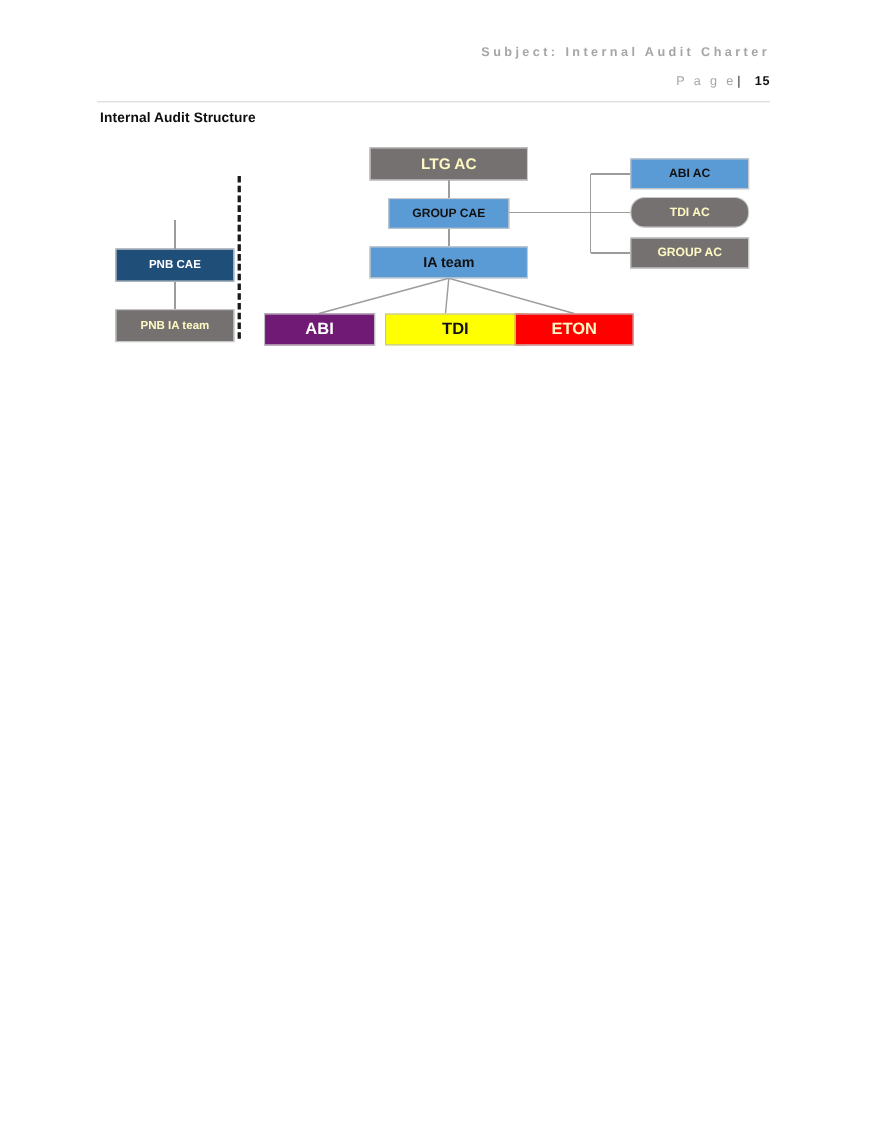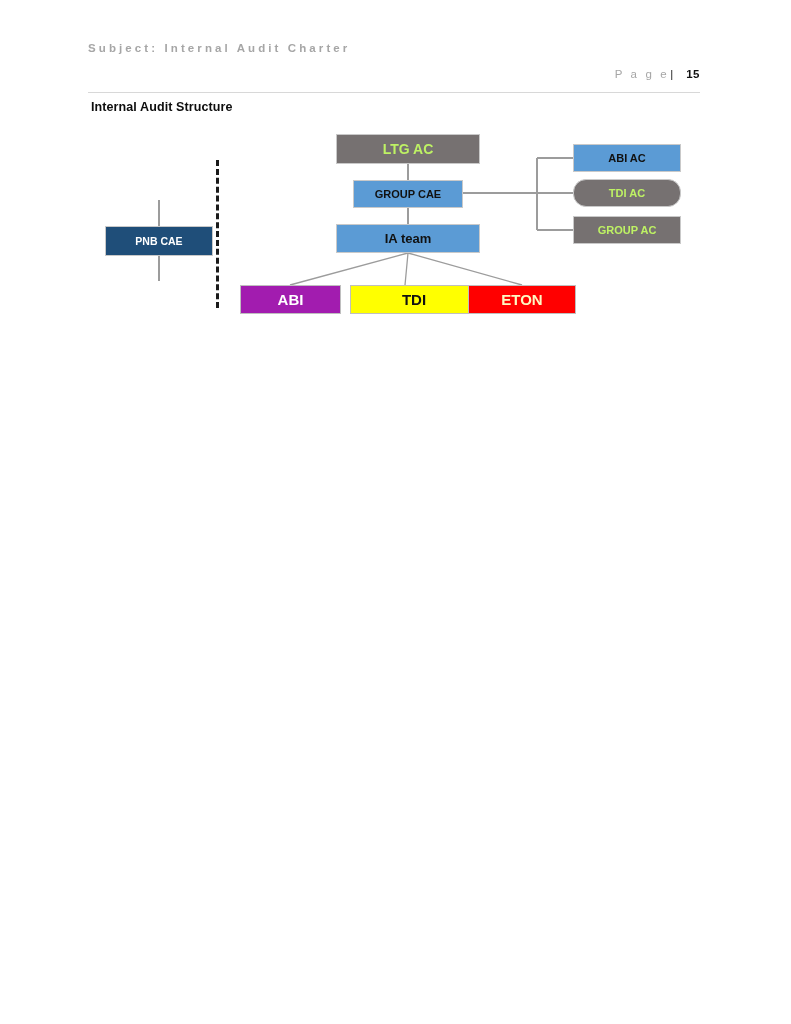--- a/index.html
+++ b/index.html
@@ -17,21 +17,21 @@
 
   
   #page-header {
     position: absolute;
     left: 88px;
     top: 40px;
     width: 612px;
     height: 54px;
   }
   #subject-line {
-    text-align: left;
+    text-align: right;
     font-size: 11.5px;
     font-weight: bold;
     letter-spacing: 3.1px;
     color: #a6a6a6;
     line-height: 16px;
     white-space: nowrap;
   }
   #page-number-line {
     text-align: right;
     margin-top: 10px;
@@ -92,24 +92,24 @@
     box-sizing: border-box;
     display: flex;
     align-items: center;
     justify-content: center;
     font-weight: bold;
     text-align: center;
     border: 1px solid #c9c9c9;
     line-height: 1;
     white-space: nowrap;
   }
-  .node.gray   { background: #767171; color: #bef264; }
+  .node.gray   { background: #767171; color: #fef9c3; }
   .node.blue   { background: #5B9BD5; color: #111111; }
   .node.navy   { background: #1F4E79; color: #ffffff; }
-  .node.green  { background: #a21caf; color: #ffffff; border-color: #bfbfbf; }
+  .node.green  { background: #701a75; color: #ffffff; border-color: #bfbfbf; }
   .node.yellow { background: #FFFF00; color: #111111; border-color: #bfbfbf; }
   .node.red    { background: #FF0000; color: #fef9c3; border-color: #bfbfbf; }
 
   
   #n-pnb-bacc   { left:105px; top:170px; width:108px; height:30px; font-size:10.5px; }
   #n-pnb-cae    { left:105px; top:226px; width:108px; height:30px; font-size:10.5px; }
   #n-pnb-iateam { left:105px; top:281px; width:108px; height:30px; font-size:10.5px; }
 
   
   #n-ltg-ac    { left:336px; top:134px; width:144px; height:30px; font-size:14px; }
@@ -180,20 +180,21 @@
 
       <line x1="408" y1="253" x2="290" y2="285"></line>
       <line x1="408" y1="253" x2="405" y2="285"></line>
       <line x1="408" y1="253" x2="522" y2="285"></line>
     </g>
   </svg>
 
   <div id="divider"></div>
 
   <div class="node navy" id="n-pnb-cae">PNB CAE</div>
+  <div class="node gray" id="n-pnb-iateam">PNB IA team</div>
 
   <div class="node gray" id="n-ltg-ac">LTG AC</div>
   <div class="node blue" id="n-group-cae">GROUP CAE</div>
   <div class="node blue" id="n-ia-team">IA team</div>
 
   <div class="node blue" id="n-abi-ac">ABI AC</div>
   <div class="node gray" id="n-tdi-ac">TDI AC</div>
   <div class="node gray" id="n-eton-ac">GROUP AC</div>
 
   <div class="node green" id="n-abi">ABI</div>

